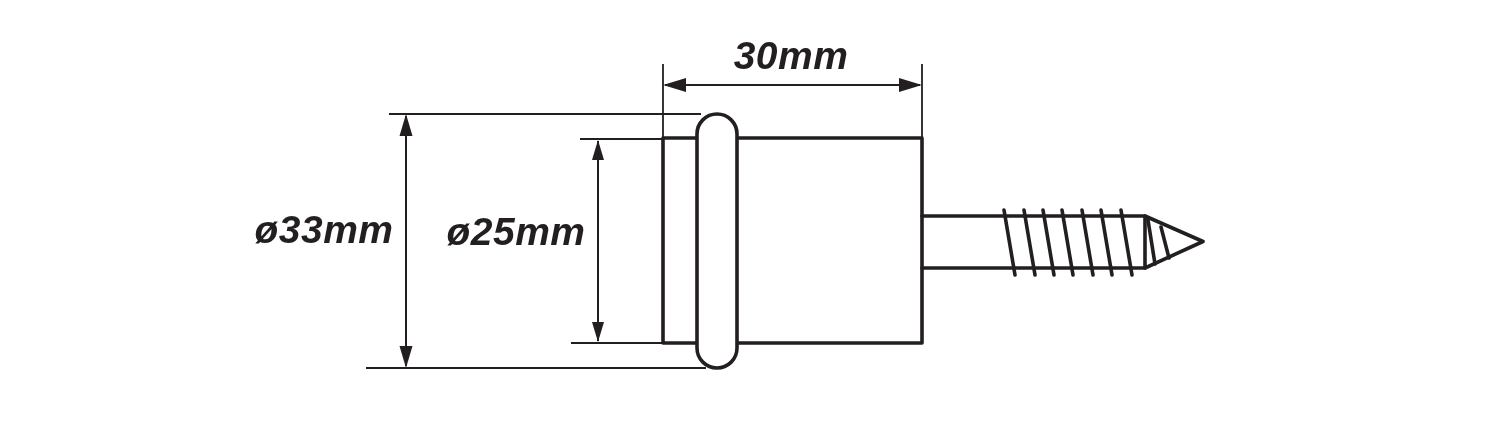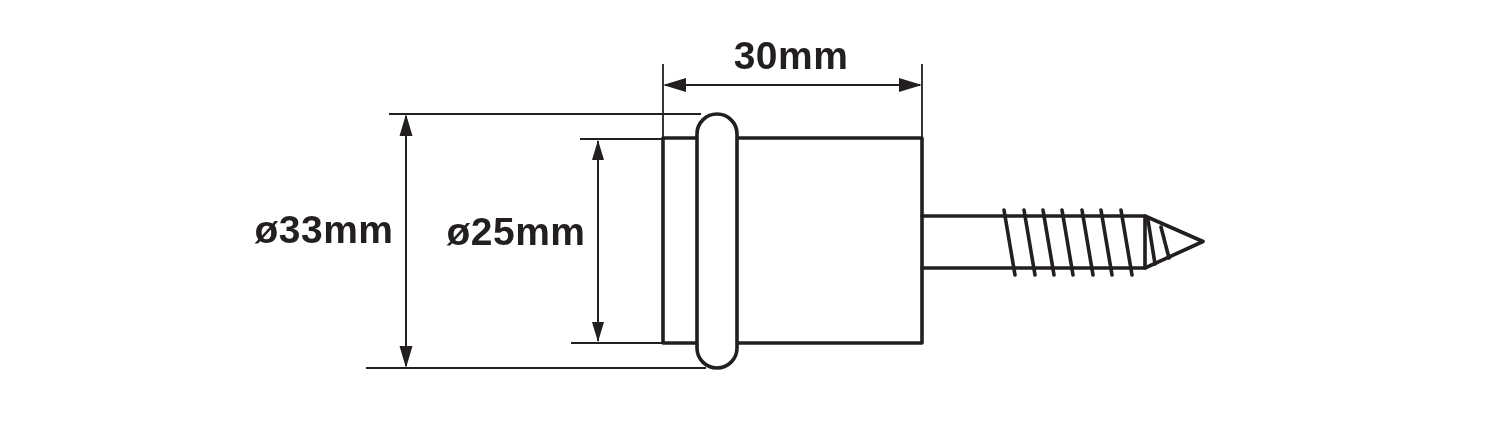--- a/index.html
+++ b/index.html
@@ -7,20 +7,21 @@
     padding: 0;
     background: #ffffff;
   }
   .canvas {
     position: relative;
     width: 1296px;
     height: 430px;
     background: var(--color-background, #fff);
     overflow: hidden;
     font-family: "Liberation Sans", sans-serif;
+    font-style: italic;
   }
   svg { display: block; }
 
   .outline {
     stroke: var(--color-line, #231f20);
     stroke-width: 3.6;
     fill: none;
     stroke-linejoin: round;
     stroke-linecap: round;
   }

